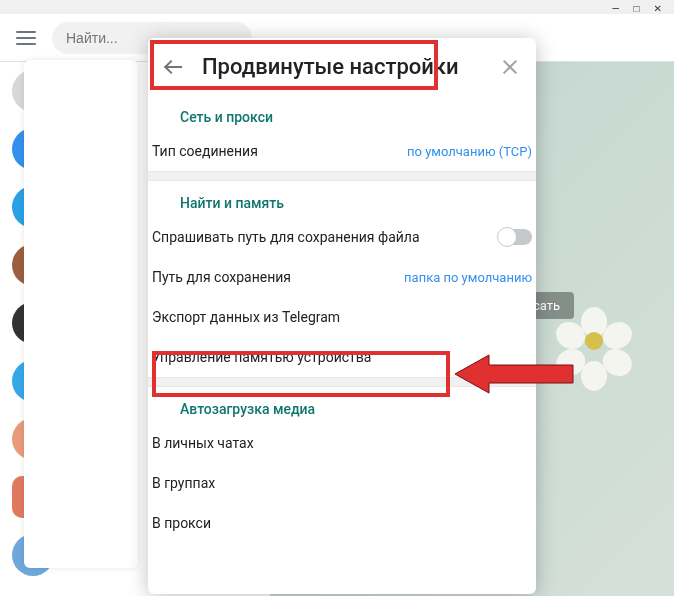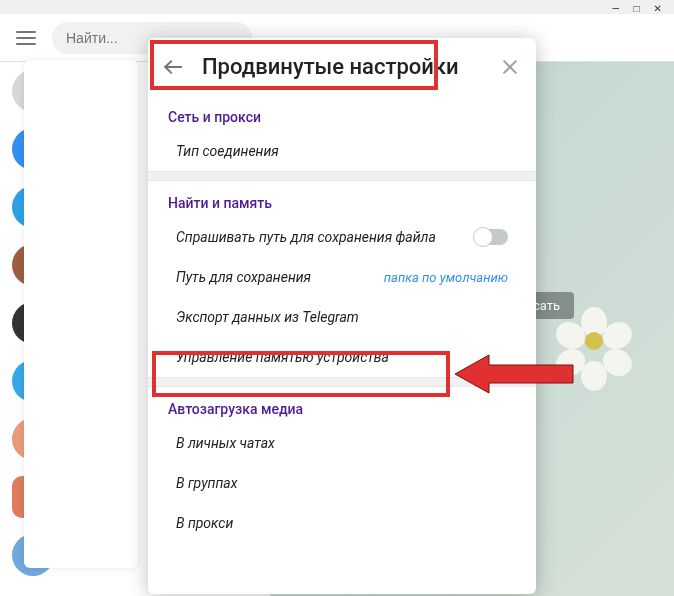--- a/index.html
+++ b/index.html
@@ -194,34 +194,33 @@
       position: absolute;
       width: 18px;
       height: 2px;
       background: #a0a0a0;
       top: 7px;
       left: -1px;
     }
     .close-icon::before { transform: rotate(45deg); }
     .close-icon::after { transform: rotate(-45deg); }
     .section-title {
-      color: #4c1d95;
+      color: #0f766e;
       font-size: 14px;
       font-weight: 500;
-      padding: 14px 20px 6px;
+      padding: 14px 32px 6px;
     }
     .setting-row {
       display: flex;
       align-items: center;
       justify-content: space-between;
-      padding: 12px 28px;
+      padding: 12px 4px;
       font-size: 14px;
       color: #222;
       cursor: pointer;
-      font-style: italic;
     }
     .setting-value {
       color: #3390ec;
       font-size: 13px;
     }
     .section-gap {
       height: 10px;
       background: #f1f1f1;
       border-top: 1px solid #e7e7e7;
       border-bottom: 1px solid #e7e7e7;
@@ -342,20 +341,21 @@
 <div class="modal">
   <div class="modal-header">
     <div class="back-icon"></div>
     <div class="modal-title">Продвинутые настройки</div>
     <div class="close-icon"></div>
   </div>
 
   <div class="section-title">Сеть и прокси</div>
   <div class="setting-row">
     <span>Тип соединения</span>
+    <span class="setting-value">по умолчанию (TCP)</span>
   </div>
 
   <div class="section-gap"></div>
 
   <div class="section-title">Найти и память</div>
   <div class="setting-row">
     <span>Спрашивать путь для сохранения файла</span>
     <div class="toggle"></div>
   </div>
   <div class="setting-row">

